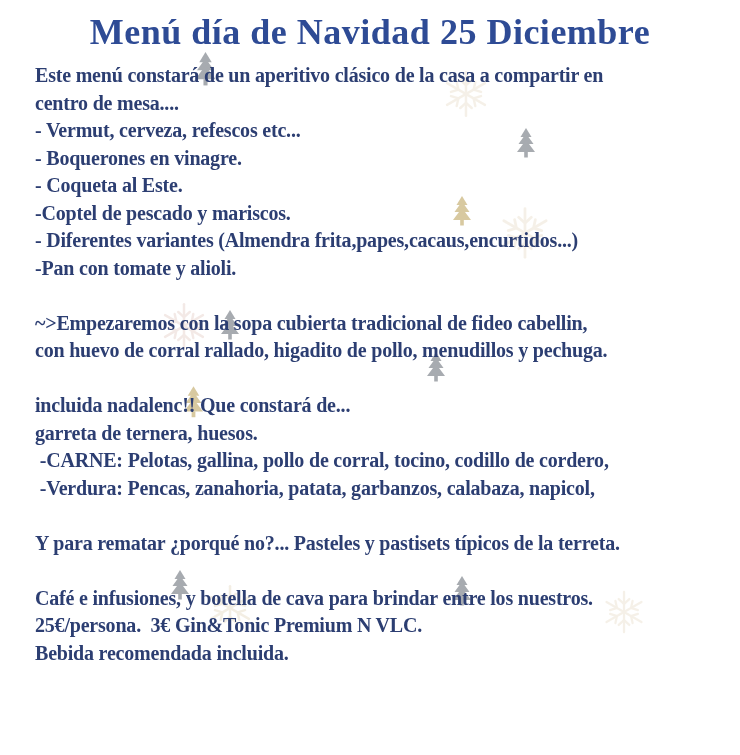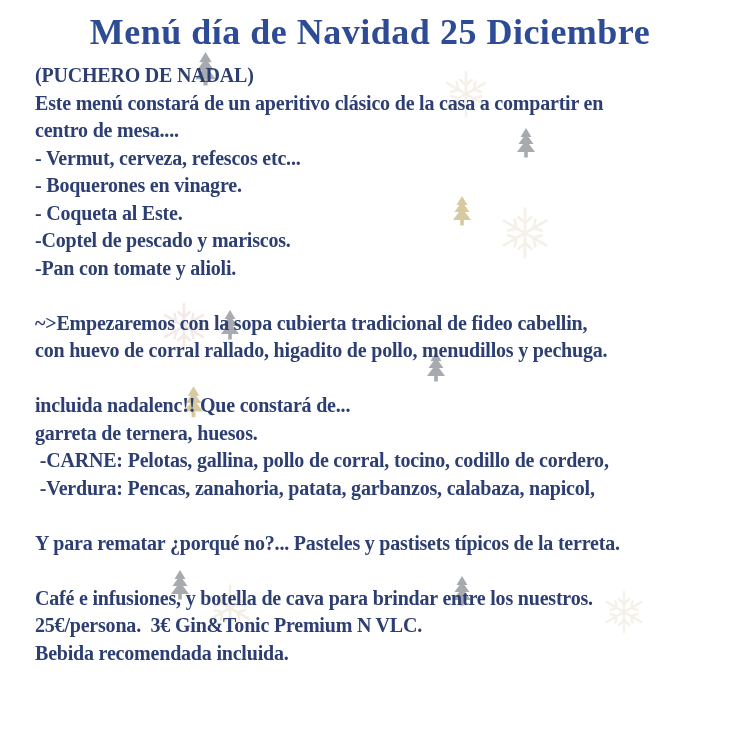--- a/index.html
+++ b/index.html
@@ -130,27 +130,27 @@
     <span class="deco flake-beige op50" style="left:600px;top:588px">
         <svg width="48" height="48" viewBox="-25 -25 50 50">
           <use href="#flake-shape"></use>
         </svg>
       </span>
   </div>
 
   <h1 class="title">Menú día de Navidad 25 Diciembre</h1>
 
   <div class="body-text">
-    <div class="line">(PUCHERO DE NADAL)</div>
     <div class="line">Este menú constará de un aperitivo clásico de la casa a compartir en</div>
     <div class="line">centro de mesa....</div>
     <div class="line">- Vermut, cerveza, refescos etc...</div>
     <div class="line">- Boquerones en vinagre.</div>
     <div class="line">- Coqueta al Este.</div>
     <div class="line">-Coptel de pescado y mariscos.</div>
+    <div class="line">- Diferentes variantes (Almendra frita,papes,cacaus,encurtidos...)</div>
     <div class="line">-Pan con tomate y alioli.</div>
     <div class="line spacer"></div>
     <div class="line">~&gt;Empezaremos con la sopa cubierta tradicional de fideo cabellin,</div>
     <div class="line">con huevo de corral rallado, higadito de pollo, menudillos y pechuga.</div>
     <div class="line spacer"></div>
     <div class="line">incluida nadalenc!! Que constará de...</div>
     <div class="line">garreta de ternera, huesos.</div>
     <div class="line"> -CARNE: Pelotas, gallina, pollo de corral, tocino, codillo de cordero,</div>
     <div class="line"> -Verdura: Pencas, zanahoria, patata, garbanzos, calabaza, napicol,</div>
     <div class="line spacer"></div>

